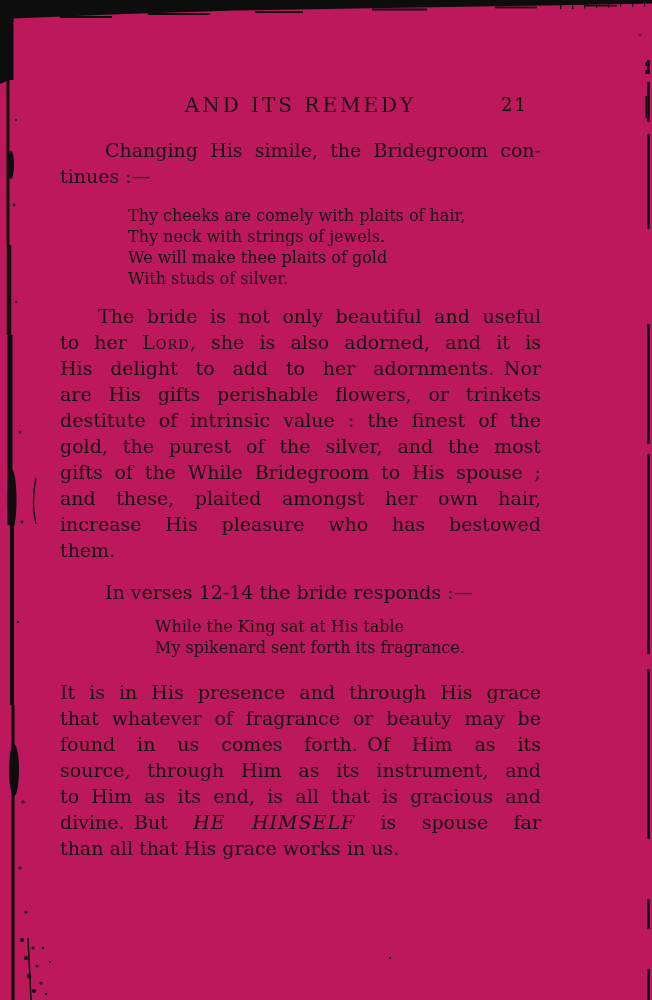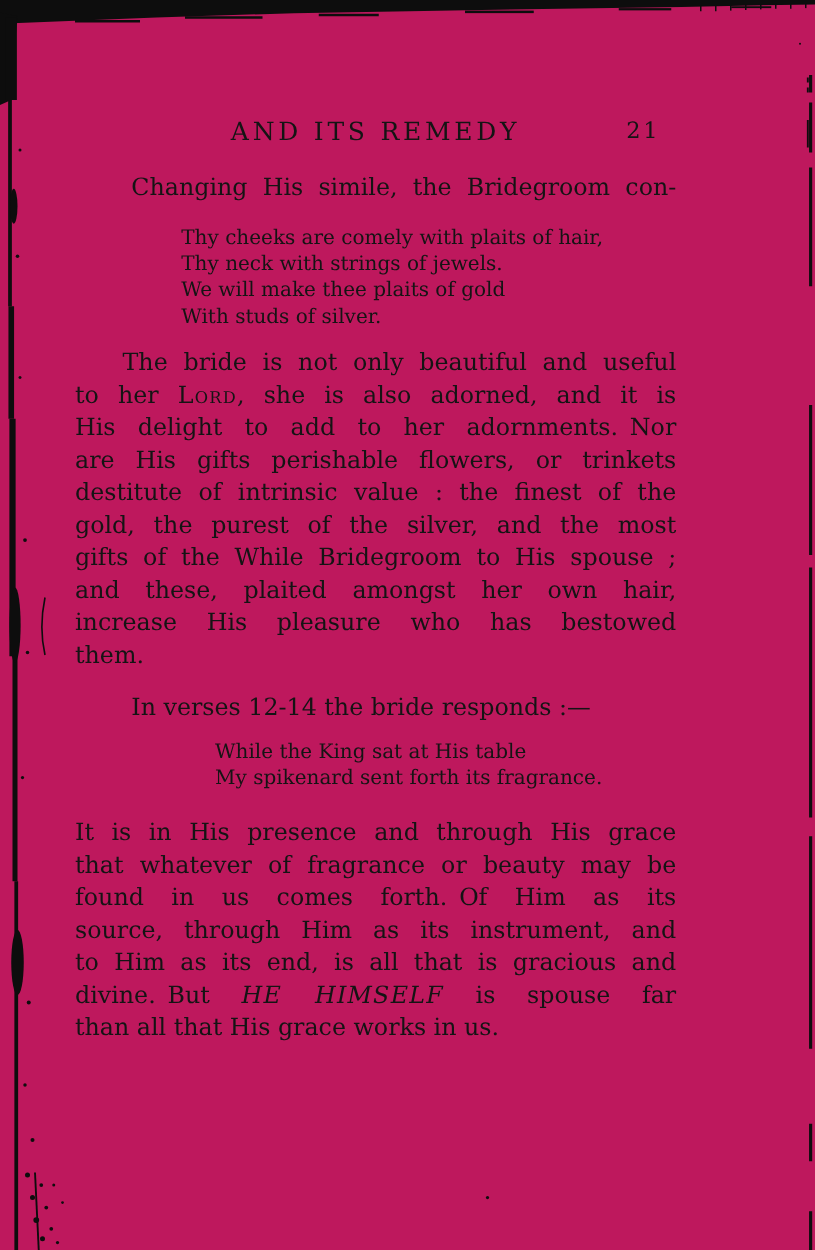--- a/index.html
+++ b/index.html
@@ -41,21 +41,21 @@
   .line {
     height: 26px;
     text-align: justify;
     text-align-last: justify;
     white-space: normal;
   }
   .line.end { text-align-last: left; }
   .indent-lg { text-indent: 45px; }
   .indent-md { text-indent: 38px; }
   .verse { font-size: 16px; line-height: 21px; }
-  .vline { height: 21px; margin-left: 17px; }
+  .vline { height: 21px; }
   .verse1 { margin-top: 16px; margin-left: 68px; }
   .body1 { margin-top: 14px; }
   .intro { margin-top: 19px; }
   .responds { margin-top: 16px; }
   .verse2 { margin-top: 11px; margin-left: 95px; }
   .body2 { margin-top: 21px; }
   .sc { font-variant: small-caps; letter-spacing: 1px; }
   .it { font-style: italic; letter-spacing: 1px; }
 </style>
 </head>
@@ -128,20 +128,21 @@
 
   <div class="page-body">
 
     <div class="header-row">
       <div class="header-title">AND ITS REMEDY</div>
       <div class="page-number">21</div>
     </div>
 
     <div class="para intro">
       <div class="line indent-lg">Changing His simile, the Bridegroom con-</div>
+      <div class="line end">tinues :—</div>
     </div>
 
     <div class="verse verse1">
       <div class="vline">Thy cheeks are comely with plaits of hair,</div>
       <div class="vline">Thy neck with strings of jewels.</div>
       <div class="vline">We will make thee plaits of gold</div>
       <div class="vline">With studs of silver.</div>
     </div>
 
     <div class="para body1">

